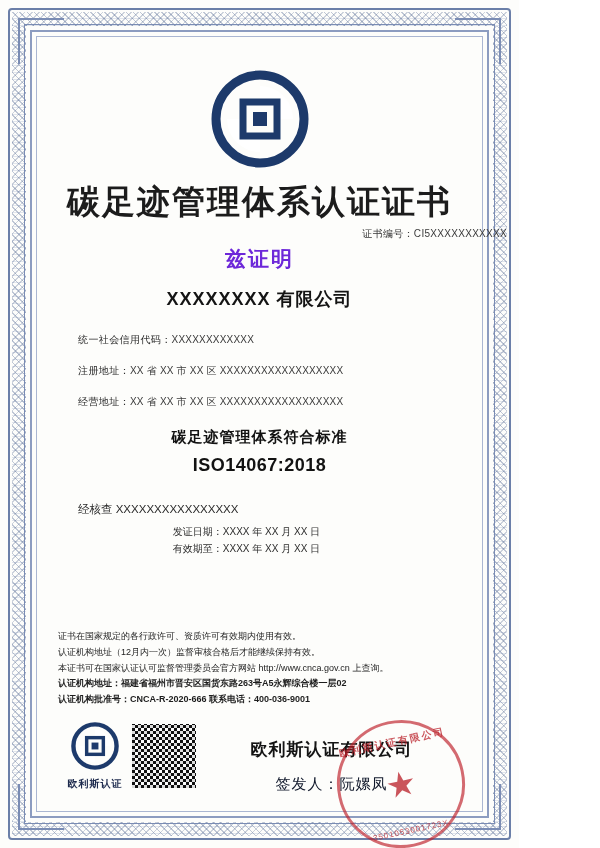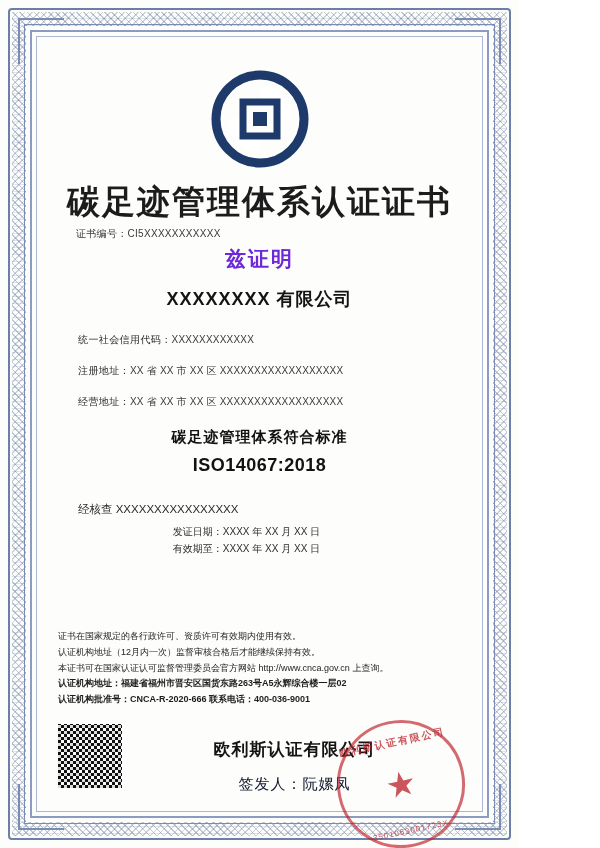--- a/index.html
+++ b/index.html
@@ -98,21 +98,21 @@
     font-family: "DejaVu Sans", "Liberation Sans", sans-serif;
     font-size: 33px;
     font-weight: bold;
     letter-spacing: 2px;
     color: #1c1c1c;
     text-align: center;
   }
   .cert-number-row {
     width: 100%;
     display: flex;
-    justify-content: flex-start;
+    justify-content: flex-end;
     margin-top: 2px;
   }
   .cert-number {
     font-size: 10px;
     color: #3a3a3a;
     transform: translateX(32px);
     letter-spacing: 0.3px;
   }
   .hereby {
     margin-top: 4px;
@@ -347,20 +347,30 @@
     <div class="notes">
       <div>证书在国家规定的各行政许可、资质许可有效期内使用有效。</div>
       <div>认证机构地址（12月内一次）监督审核合格后才能继续保持有效。</div>
       <div>本证书可在国家认证认可监督管理委员会官方网站 http://www.cnca.gov.cn 上查询。</div>
       <div class="bold">认证机构地址：福建省福州市晋安区国货东路263号A5永辉综合楼一层02</div>
       <div class="bold">认证机构批准号：CNCA-R-2020-666   联系电话：400-036-9001</div>
     </div>
 
     <div class="footer">
 
+      <div class="footer-logo">
+        <svg width="52" height="52" viewBox="0 0 106 106" aria-hidden="true">
+          <circle cx="53" cy="53" r="44" fill="none" stroke="#1d3a6b" stroke-width="9"></circle>
+          <path d="M53 20 A33 33 0 0 1 86 53 L70 53 A17 17 0 0 0 53 36 Z" fill="#ffffff"></path>
+          <path d="M53 86 A33 33 0 0 1 20 53 L36 53 A17 17 0 0 0 53 70 Z" fill="#ffffff"></path>
+          <rect x="36" y="36" width="34" height="34" fill="none" stroke="#1d3a6b" stroke-width="7"></rect>
+          <rect x="46" y="46" width="14" height="14" fill="#1d3a6b"></rect>
+        </svg>
+        <div class="footer-logo-text">欧利斯认证</div>
+      </div>
 
       <div class="qr"></div>
 
       <div class="issuer">
         <div class="issuer-name">欧利斯认证有限公司</div>
         <div class="issuer-sign">签发人：阮嫘凤</div>
       </div>
 
       <div class="stamp">
         <div class="stamp-top">欧利斯认证有限公司</div>

